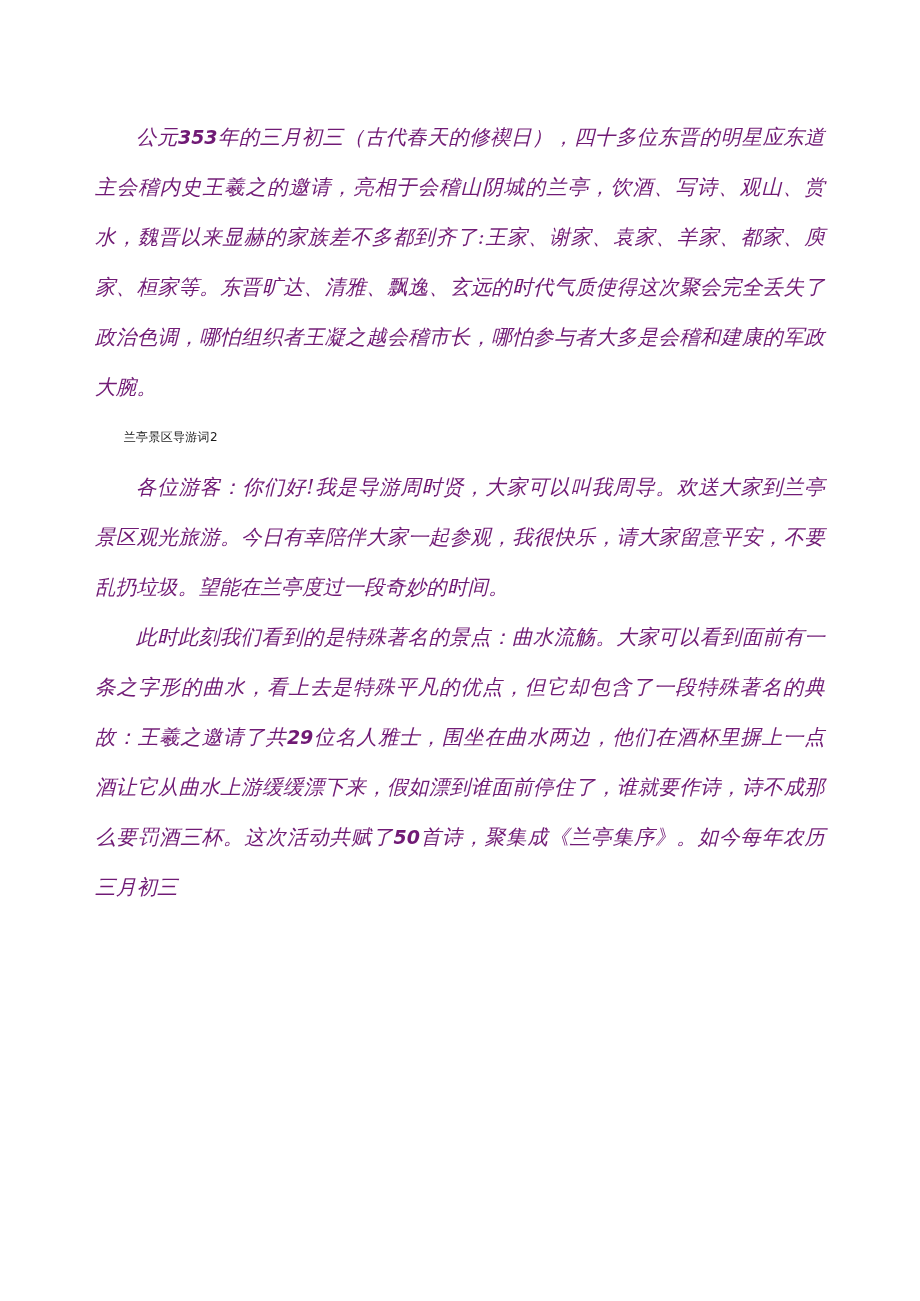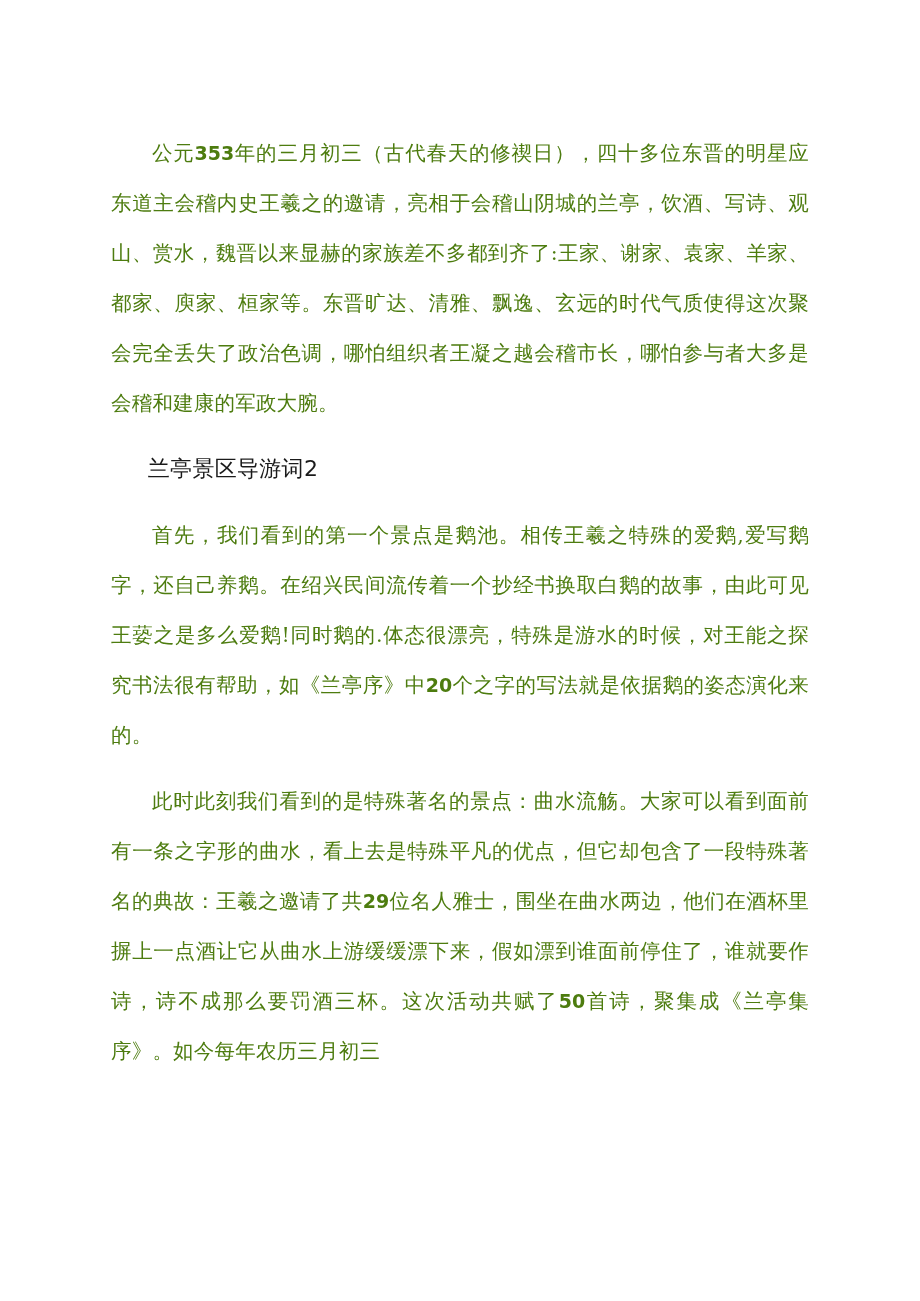--- a/index.html
+++ b/index.html
@@ -15,54 +15,55 @@
     overflow: hidden;
     box-sizing: border-box;
   }
   .content {
     position: absolute;
     left: 95px;
     top: 112px;
     width: 730px;
   }
   .para {
-    margin: 16px;
+    margin: 0;
     font-family: "DejaVu Serif", "Liberation Serif", serif;
     font-size: 20.5px;
     line-height: 50px;
-    color: #4d7c0f;
+    color: #701a75;
     text-align: justify;
     text-justify: inter-ideograph;
     text-indent: 2em;
     letter-spacing: 0.2px;
     word-break: break-all;
+    font-style: italic;
   }
   .para.last {
     text-align: justify;
   }
   .heading {
     margin: 0;
     font-family: "DejaVu Sans", "Liberation Sans", sans-serif;
-    font-size: 22px;
+    font-size: 12px;
     line-height: 50px;
     color: #1a1a1a;
     text-indent: 2.4em;
     font-weight: 400;
     letter-spacing: 0.3px;
   }
   .num {
     font-family: "DejaVu Sans", "Liberation Sans", sans-serif;
     font-weight: 700;
     font-size: 19px;
     letter-spacing: 0;
   }
 </style>
 </head>
 <body>
 
 <div class="page">
   <div class="content" id="body-root">
       <p class="para"><span>公元</span><span class="num">353</span><span>年的三月初三（古代春天的修禊日），四十多位东晋的明星应东道主会稽内史王羲之的邀请，亮相于会稽山阴城的兰亭，饮酒、写诗、观山、赏水，魏晋以来显赫的家族差不多都到齐了:王家、谢家、袁家、羊家、都家、庾家、桓家等。东晋旷达、清雅、飘逸、玄远的时代气质使得这次聚会完全丢失了政治色调，哪怕组织者王凝之越会稽市长，哪怕参与者大多是会稽和建康的军政大腕。</span></p>
       <div class="heading"><span>兰亭景区导游词</span><span>2</span></div>
-      <p class="para"><span>首先，我们看到的第一个景点是鹅池。相传王羲之特殊的爱鹅,爱写鹅字，还自己养鹅。在绍兴民间流传着一个抄经书换取白鹅的故事，由此可见王蒆之是多么爱鹅!同时鹅的.体态很漂亮，特殊是游水的时候，对王能之探究书法很有帮助，如《兰亭序》中</span><span class="num">20</span><span>个之字的写法就是依据鹅的姿态演化来的。</span></p>
+      <p class="para"><span>各位游客：你们好!我是导游周时贤，大家可以叫我周导。欢送大家到兰亭景区观光旅游。今日有幸陪伴大家一起参观，我很快乐，请大家留意平安，不要乱扔垃圾。望能在兰亭度过一段奇妙的时间。</span></p>
       <p class="para last"><span>此时此刻我们看到的是特殊著名的景点：曲水流觞。大家可以看到面前有一条之字形的曲水，看上去是特殊平凡的优点，但它却包含了一段特殊著名的典故：王羲之邀请了共</span><span class="num">29</span><span>位名人雅士，围坐在曲水两边，他们在酒杯里摒上一点酒让它从曲水上游缓缓漂下来，假如漂到谁面前停住了，谁就要作诗，诗不成那么要罚酒三杯。这次活动共赋了</span><span class="num">50</span><span>首诗，聚集成《兰亭集序》。如今每年农历三月初三</span></p>
     </div>
 </div>
 
 </body></html>

